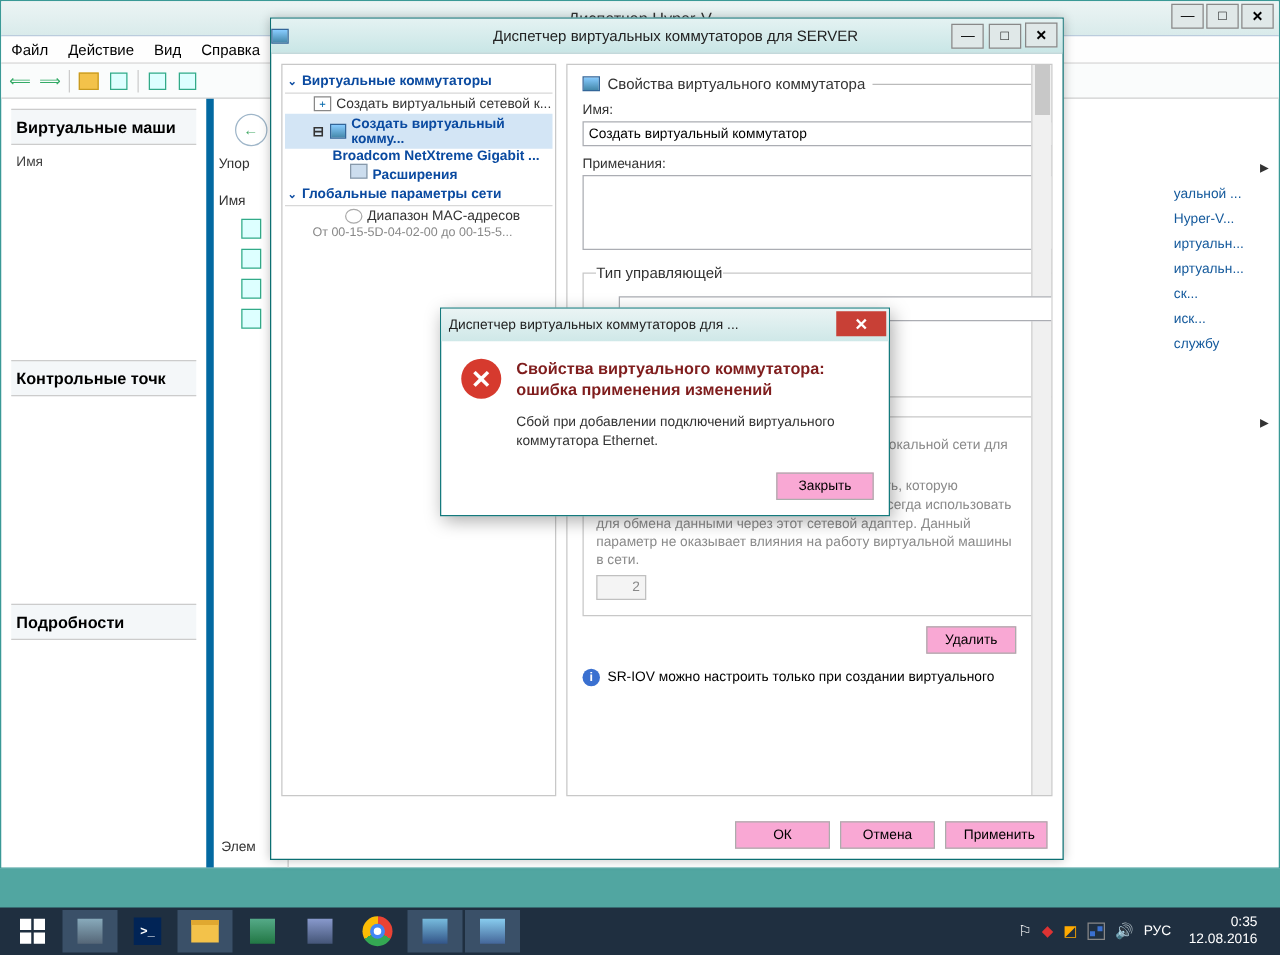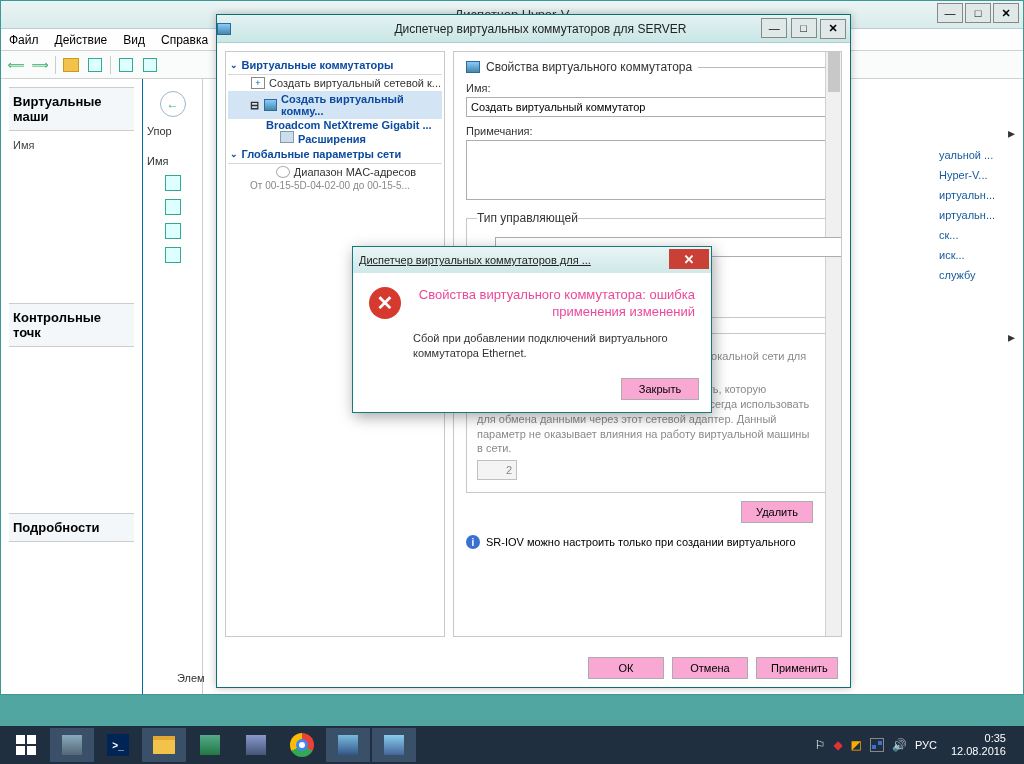--- a/index.html
+++ b/index.html
@@ -12,21 +12,21 @@
   .main-titlebar .win-ctrl { position: absolute; right: 4px; top: 2px; display: flex; gap: 2px; }
   .win-ctrl button { width: 26px; height: 20px; border: 1px solid #888; background: #e0e8e8; font-size: 11px; cursor: pointer; }
   .win-ctrl button.close { font-weight: bold; }
   .menubar { height: 22px; padding: 2px 8px; display: flex; gap: 16px; align-items: center; background: #fefefe; border-bottom: 1px solid #d0d0d0; }
   .menubar span { font-size: 12px; cursor: default; }
   .toolbar { height: 28px; background: #fafcfc; border-bottom: 1px solid #d0d0d0; display: flex; align-items: center; padding: 0 4px; gap: 2px; }
   .toolbar .tb-btn { width: 22px; height: 22px; border: 1px solid transparent; display: flex; align-items: center; justify-content: center; }
   .toolbar .sep { width: 1px; height: 18px; background: #ccc; margin: 0 2px; }
 
   .main-body { display: flex; height: calc(100% - 78px); }
-  .left-col { width: 142px; border-right: 1px solid #0369a1; padding: 8px; }
+  .left-col { width: 170px; border-right: 6px solid #0369a1; padding: 8px; }
   .panel-header { font-size: 13px; font-weight: 600; padding: 6px 4px; border-top: 1px solid #ccc; border-bottom: 1px solid #ccc; margin-bottom: 6px; background: #f4f7f9; }
   .left-col .col-hdr { font-size: 11px; color: #444; padding: 2px 4px; }
 
   .mid-col { width: 60px; border-right: 1px solid #ccc; padding: 6px 4px; }
   .mid-col .back { width: 26px; height: 26px; border: 1px solid #9fb6c9; border-radius: 50%; display: flex; align-items: center; justify-content: center; margin: 6px auto; color: #4a6; }
   .mid-col .lbl { font-size: 11px; color: #333; margin-top: 8px; }
   .mid-col .icons { display: flex; flex-direction: column; gap: 8px; margin-top: 8px; align-items: center; }
   .mid-col .icons div { width: 16px; height: 16px; }
 
   .right-actions { position: absolute; right: 6px; top: 120px; width: 80px; font-size: 11px; }
@@ -65,26 +65,26 @@
   .vlan-input { width: 40px; height: 20px; border: 1px solid #c0c0c0; background: #f4f4f4; text-align: right; padding-right: 4px; font-size: 11px; color: #888; margin-top: 4px; }
   .btn { height: 22px; padding: 0 14px; border: 1px solid #acacac; background: #f9a8d4; font-size: 11px; cursor: pointer; }
   .vsm-footer { position: absolute; bottom: 8px; right: 12px; display: flex; gap: 8px; }
   .info-row { display: flex; align-items: center; gap: 6px; font-size: 11px; margin-top: 12px; }
   .info-icon { width: 14px; height: 14px; border-radius: 50%; background: #3a70d0; color: #fff; font-size: 10px; font-weight: bold; display: flex; align-items: center; justify-content: center; }
   .delete-row { text-align: right; margin-top: 8px; padding-right: 16px; }
 
   
   .err-window { position: absolute; left: 352px; top: 246px; width: 360px; background: #fff; border: 1px solid #147a7d; box-shadow: 2px 4px 14px rgba(0,0,0,0.35); z-index: 50; }
   .err-titlebar { height: 26px; background: linear-gradient(#eaf4f4, #cfe8e8); display: flex; align-items: center; position: relative; padding: 0 6px; }
-  .err-titlebar .title { font-size: 11px; color: #222; flex: 1; overflow: hidden; text-overflow: ellipsis; white-space: nowrap; text-decoration: underline; }
+  .err-titlebar .title { font-size: 11px; color: #222; flex: 1; overflow: hidden; text-overflow: ellipsis; white-space: nowrap; }
   .err-titlebar .close { width: 40px; height: 20px; background: #c84036; color: #fff; border: none; font-size: 13px; font-weight: bold; position: absolute; right: 2px; top: 2px; cursor: pointer; }
   .err-body { padding: 14px 16px 12px; display: flex; gap: 12px; }
   .err-icon { width: 32px; height: 32px; border-radius: 50%; background: #d63a2e; display: flex; align-items: center; justify-content: center; flex-shrink: 0; }
   .err-icon span { color: #fff; font-size: 20px; font-weight: bold; }
-  .err-text h3 { color: #ec4899; font-size: 13px; font-weight: 400; line-height: 1.3; margin-bottom: 10px; text-align: right; }
+  .err-text h3 { color: #7f1d1d; font-size: 13px; font-weight: 700; line-height: 1.3; margin-bottom: 10px; }
   .err-text p { font-size: 11px; color: #333; line-height: 1.35; }
   .err-footer { padding: 6px 12px 12px; text-align: right; }
 
   
   .taskbar { position: absolute; left: 0; bottom: 0; width: 100%; height: 38px; background: #1f2f40; display: flex; align-items: center; padding: 0 4px; }
   .taskbar .tb-item { width: 44px; height: 34px; display: flex; align-items: center; justify-content: center; margin-right: 2px; }
   .taskbar .tb-item.active { background: #3a5068; }
   .taskbar .spacer { flex: 1; }
   .tray { display: flex; align-items: center; gap: 8px; padding-right: 8px; }
   .clock { color: #fff; font-size: 11px; text-align: right; line-height: 1.2; padding: 0 6px; }

